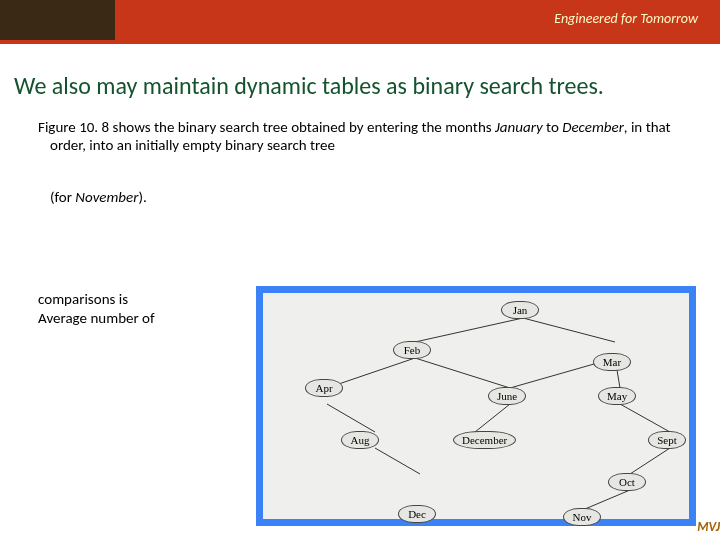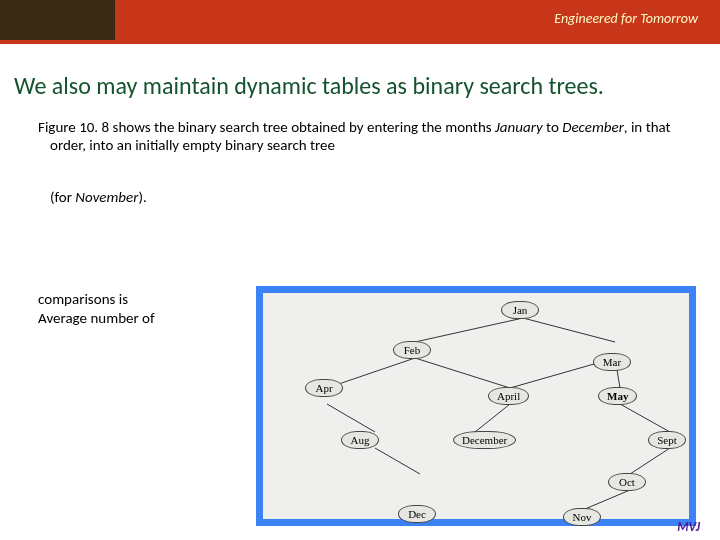--- a/index.html
+++ b/index.html
@@ -86,24 +86,24 @@
     border: 1px solid #444;
     border-radius: 50% / 60%;
     font-size: 11px;
     font-family: "Times New Roman", serif;
     padding: 2px 8px;
     min-width: 38px;
     height: 18px;
   }
   .logo {
     position: absolute;
-    right: 20px; bottom: 6px;
+    right: 0; bottom: 6px;
     font-size: 13px;
     font-weight: bold;
-    color: #4c1d95;
+    color: #a16207;
     font-style: italic;
   }
 </style>
 </head>
 <body>
 
 <div class="header-band">
   <div class="header-dark"></div>
   <div class="header-orange">Engineered for Tomorrow</div>
   <div class="header-line"></div>
@@ -143,22 +143,22 @@
       <line x1="247" y1="111" x2="212" y2="139" stroke="#333" stroke-width="1"></line>
       <line x1="357" y1="111" x2="407" y2="139" stroke="#333" stroke-width="1"></line>
       <line x1="112" y1="155" x2="157" y2="181" stroke="#333" stroke-width="1"></line>
       <line x1="407" y1="155" x2="367" y2="181" stroke="#333" stroke-width="1"></line>
       <line x1="367" y1="197" x2="322" y2="216" stroke="#333" stroke-width="1"></line>
     </svg>
 <div class="node" style="left: 238px; top: 8px;">Jan</div>
     <div class="node" style="left: 130px; top: 48px;">Feb</div>
     <div class="node" style="left: 330px; top: 48px; margin-top: 12px;">Mar</div>
     <div class="node" style="left: 42px; top: 86px;">Apr</div>
-    <div class="node" style="left: 225px; top: 94px;">April</div>
-    <div class="node" style="left: 335px; top: 94px; font-weight: bold;">May</div>
+    <div class="node" style="left: 225px; top: 94px;">June</div>
+    <div class="node" style="left: 335px; top: 94px;">May</div>
     <div class="node" style="left: 78px; top: 138px;">Aug</div>
     <div class="node" style="left: 190px; top: 138px;">December</div>
     <div class="node" style="left: 385px; top: 138px;">Sept</div>
     <div class="node" style="left: 135px; top: 180px; margin-top: 32px;">Dec</div>
     <div class="node" style="left: 345px; top: 180px; text-align: right;">Oct</div>
     <div class="node" style="left: 300px; top: 215px;">Nov</div>
   </div>
 
 <div class="logo">
   <span>MVJ</span>

